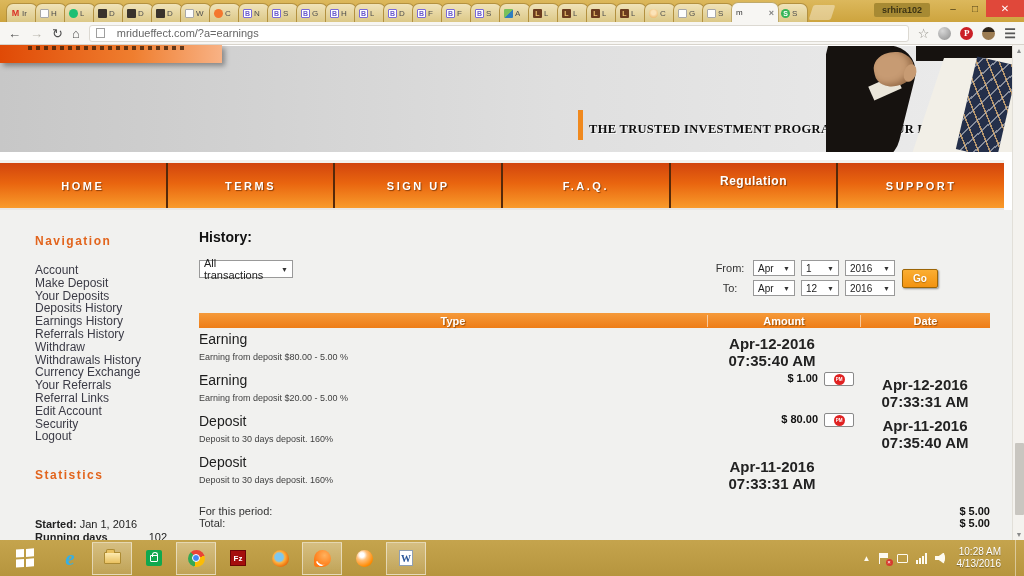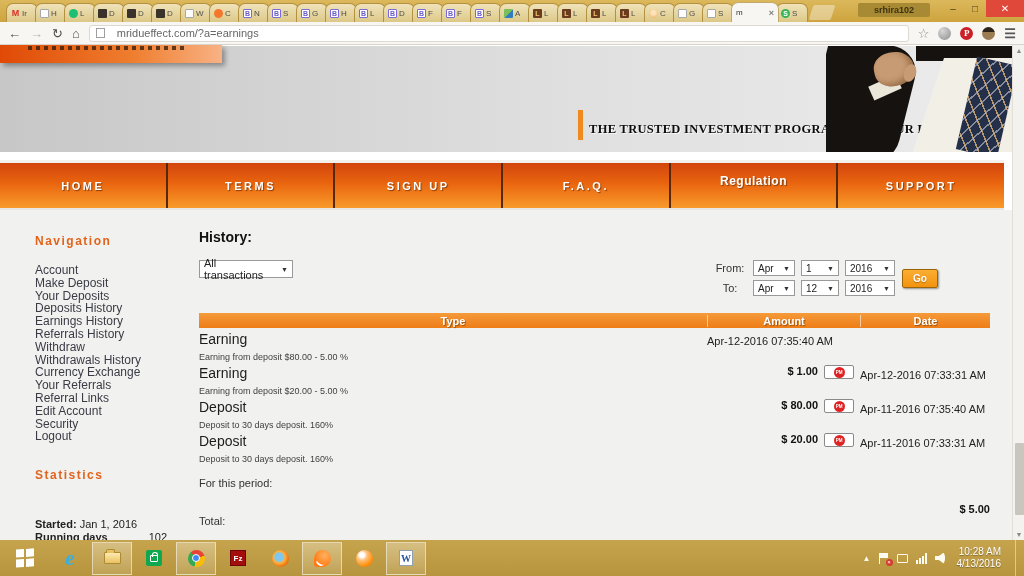--- a/index.html
+++ b/index.html
@@ -24,21 +24,21 @@
   .fv-darksq { background:#3a332c; }
   .fv-orangec { background:#f4772e; border-radius:50%; }
   .fv-bsq { background:#fff; border:1px solid #7a6ad8; color:#6a5acd; }
   .fv-tree { background:linear-gradient(135deg,#79c05c 55%,#2f7dbf 55%); }
   .fv-lsq { background:#6b3b1f; color:#f0c36d; }
   .fv-tiger { background:radial-gradient(circle at 50% 40%,#fce3b8 30%,#e8a74e); border-radius:50%; }
   .fv-greens { background:#35b558; border-radius:50%; color:#fff; }
   .newtab { width:22px; height:15px; background:rgba(255,255,255,.38); transform:skewX(-18deg);
     margin-left:6px; margin-bottom:2px; border-radius:2px; flex:none; }
   .profile { margin-left:auto; align-self:flex-start; margin-top:3px; background:#a78a33; color:#3c3314;
-    font-size:9px; font-weight:bold; padding:2px 16px; border-radius:2px; }
+    font-size:9px; font-weight:bold; padding:2px 8px; border-radius:2px; }
   .winbtns { display:flex; align-self:flex-start; margin-left:12px; }
   .wb { width:22px; height:17px; display:flex; align-items:center; justify-content:center;
     color:#4d3f16; font-size:10px; line-height:1; }
   .wb.close { width:38px; background:#e0483a; color:#fff; }
 
   
   .toolbar { position:absolute; top:22px; left:0; right:0; height:23px; background:#f7f6f3;
     border-bottom:1px solid #d8d4cc; display:flex; align-items:center; padding:0 8px; gap:9px; }
   .nav-ic { font-size:13px; color:#4f4f4f; line-height:1; }
   .nav-ic.disabled { color:#b9b6ae; }
@@ -129,24 +129,24 @@
   .cell-type { width:508px; padding-top:3px; }
   .t-name { font-weight:normal; font-size:14px; color:#1c1c1c; }
   .t-desc { font-size:9px; color:#3f3f3f; margin-top:5px; }
   .cell-amount { width:153px; display:flex; justify-content:flex-end; align-items:flex-start;
     gap:6px; padding-top:3px; padding-right:6px; }
   .amt { font-weight:bold; font-size:11px; color:#111; }
   .pm-badge { width:30px; height:14px; background:#fff; border:1px solid #8a8a8a; border-radius:2px;
     display:flex; align-items:center; justify-content:center; cursor:pointer; }
   .pm-badge i { width:11px; height:11px; border-radius:50%; background:#e02222; color:#fff; font-size:4.5px;
     font-weight:bold; font-style:normal; display:flex; align-items:center; justify-content:center; }
-  .cell-date { width:130px; font-size:11px; font-weight:normal; color:#222; padding-top:7px; }
+  .cell-date { width:130px; font-size:15px; font-weight:bold; color:#222; padding-top:7px; text-align:center; }
   .sum-row { display:flex; justify-content:space-between; font-size:11px; color:#333; }
   .sum-row.first { margin-top:13px; }
-  .sum-row b { color:#111;margin-top:26px; }
+  .sum-row b { color:#111; }
 
   
   .scrollbar { position:absolute; top:0; right:0; width:12px; height:100%; background:#f4f2ee; border-left:1px solid #e2dfd8; }
   .sb-arrow { position:absolute; left:0; width:12px; text-align:center; font-size:7px; color:#8a8a8a; }
   .sb-up { top:2px; } .sb-down { bottom:2px; }
   .sb-thumb { position:absolute; left:1.5px; width:9px; top:398px; height:72px; background:#c9c6c0; border-radius:1px; }
 
   
   .taskbar { position:absolute; bottom:0; left:0; right:0; height:36px;
     background:linear-gradient(#c5a44d,#b6953e); display:flex; align-items:center; padding-left:2px; }
@@ -489,26 +489,20 @@
                     <i>PM</i>
                   </span>
                 </div>
                 <div class="cell-date">Apr-11-2016 07:35:40 AM</div>
               </div>
               <div class="trow">
                 <div class="cell-type">
                   <div class="t-name">Deposit</div>
                   <div class="t-desc">Deposit to 30 days deposit. 160%</div>
                 </div>
-                <div class="cell-amount">
-                  <span class="amt">$ 20.00</span>
-                  <span class="pm-badge">
-                    <i>PM</i>
-                  </span>
-                </div>
                 <div class="cell-date">Apr-11-2016 07:33:31 AM</div>
               </div>
             </div>
         </div>
 
         <div class="sum-row first">
           <span>For this period:</span>
           <b>$ 5.00</b>
         </div>
         <div class="sum-row">

